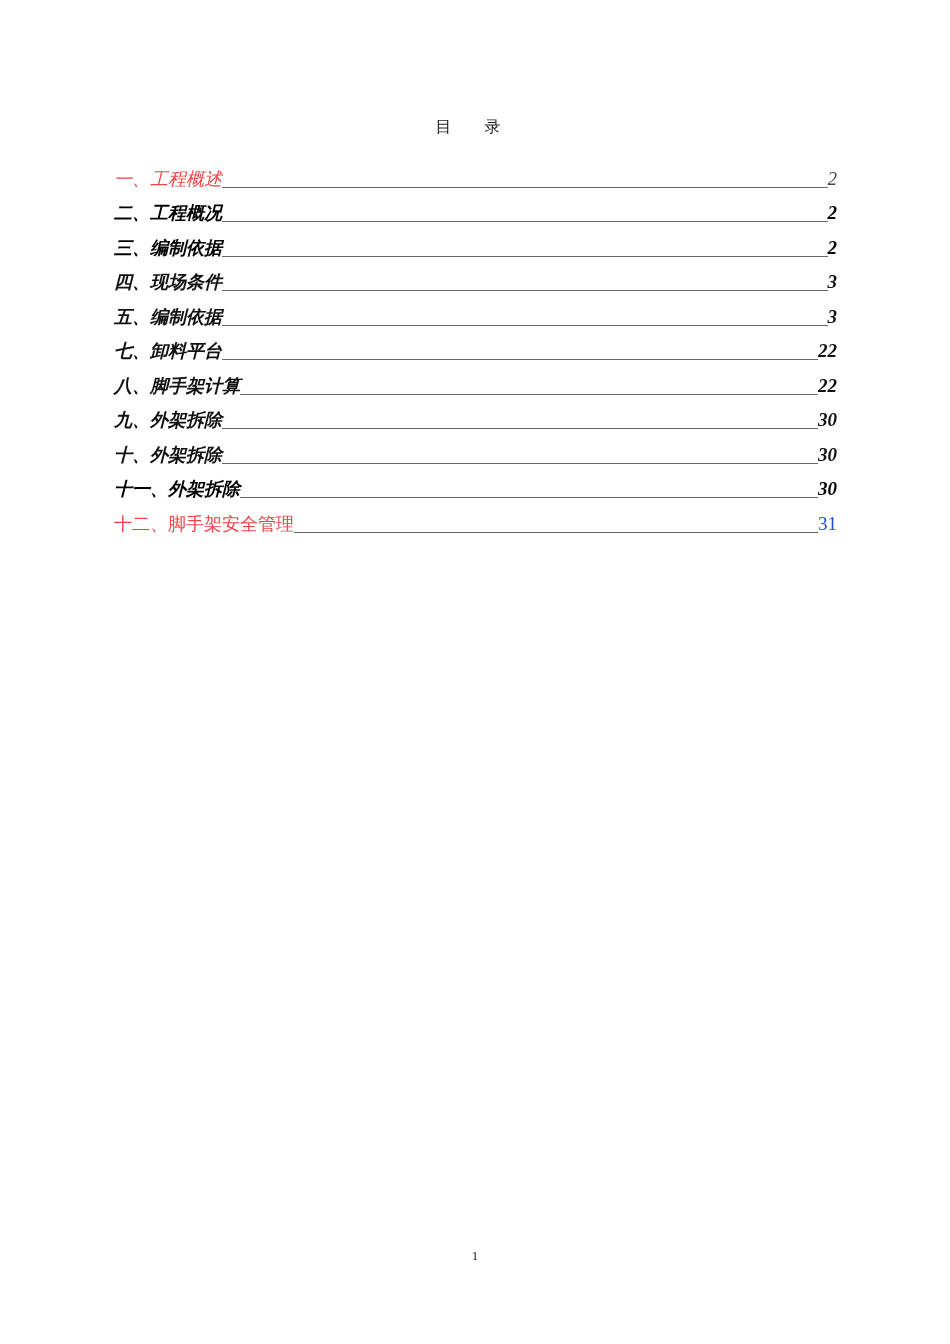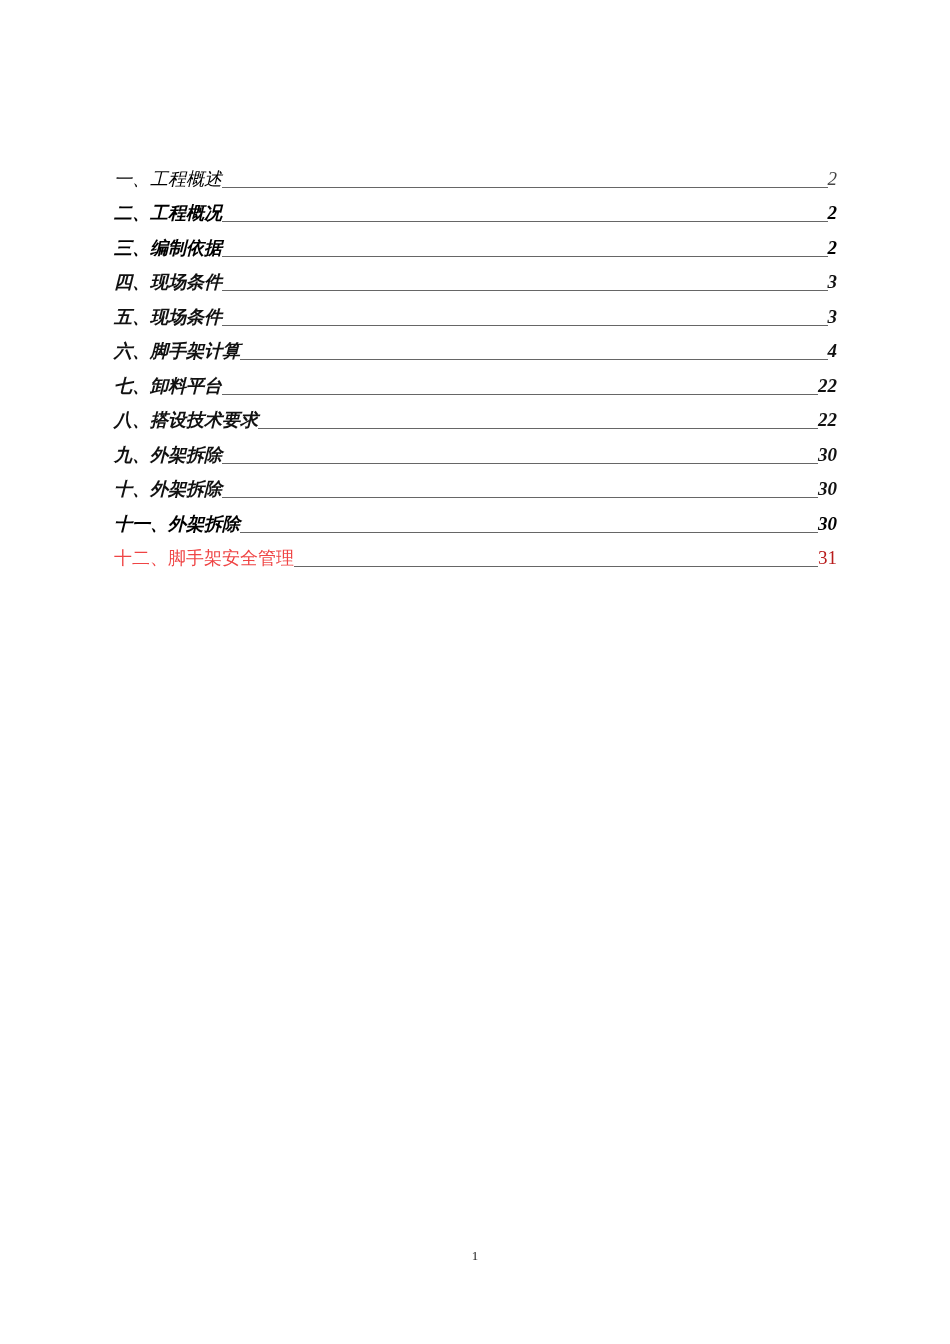--- a/index.html
+++ b/index.html
@@ -57,44 +57,45 @@
       border-bottom: 1.5px solid #666;
       margin-bottom: 3px;
       height: 1px;
     }
     .toc-page {
       flex: 0 0 auto;
       font-family: "Liberation Serif", serif;
       font-size: 19px;
       text-align: right;
     }
-    .style-italic-light .toc-label { font-style: italic; font-weight: normal; color: #000000; }
+    .style-italic-light .toc-label { font-style: italic; font-weight: normal; color: #ef4444; }
     .style-italic-light .toc-page { font-style: italic; font-weight: normal; color: #444; }
     .style-bold-italic .toc-label { font-style: italic; font-weight: bold; color: #000; }
     .style-bold-italic .toc-page { font-style: italic; font-weight: bold; color: #000; }
     .style-italic-medium .toc-label { font-style: italic; font-weight: bold; color: #111; }
     .style-italic-medium .toc-page { font-style: italic; font-weight: bold; color: #111; }
     .style-plain .toc-label { font-style: normal; font-weight: normal; color: #ef4444; }
-    .style-plain .toc-page { font-style: normal; font-weight: normal; color: #b91c1c; }
+    .style-plain .toc-page { font-style: normal; font-weight: normal; color: #1d4ed8; }
 
     .page-number {
       position: absolute;
       top: 1248px;
       left: 0;
       width: 950px;
       text-align: center;
       font-family: "Liberation Serif", serif;
       font-size: 13px;
       color: #222;
     }
   </style>
 </head>
 <body>
 
 <div class="page">
+  <div class="toc-title">目 录</div>
 
   <div class="toc-list">
     <div class="toc-row style-italic-light">
       <span class="toc-label">一、工程概述</span>
       <span class="toc-leader"></span>
       <span class="toc-page">2</span>
     </div>
     <div class="toc-row style-bold-italic">
       <span class="toc-label">二、工程概况</span>
       <span class="toc-leader"></span>
@@ -104,36 +105,31 @@
       <span class="toc-label">三、编制依据</span>
       <span class="toc-leader"></span>
       <span class="toc-page">2</span>
     </div>
     <div class="toc-row style-italic-medium">
       <span class="toc-label">四、现场条件</span>
       <span class="toc-leader"></span>
       <span class="toc-page">3</span>
     </div>
     <div class="toc-row style-italic-medium">
-      <span class="toc-label">五、现场条件</span>
+      <span class="toc-label">五、编制依据</span>
       <span class="toc-leader"></span>
       <span class="toc-page">3</span>
-    </div>
-    <div class="toc-row style-italic-medium">
-      <span class="toc-label">六、脚手架计算</span>
-      <span class="toc-leader"></span>
-      <span class="toc-page">4</span>
     </div>
     <div class="toc-row style-italic-medium">
       <span class="toc-label">七、卸料平台</span>
       <span class="toc-leader"></span>
       <span class="toc-page">22</span>
     </div>
     <div class="toc-row style-italic-medium">
-      <span class="toc-label">八、搭设技术要求</span>
+      <span class="toc-label">八、脚手架计算</span>
       <span class="toc-leader"></span>
       <span class="toc-page">22</span>
     </div>
     <div class="toc-row style-italic-medium">
       <span class="toc-label">九、外架拆除</span>
       <span class="toc-leader"></span>
       <span class="toc-page">30</span>
     </div>
     <div class="toc-row style-italic-medium">
       <span class="toc-label">十、外架拆除</span>

